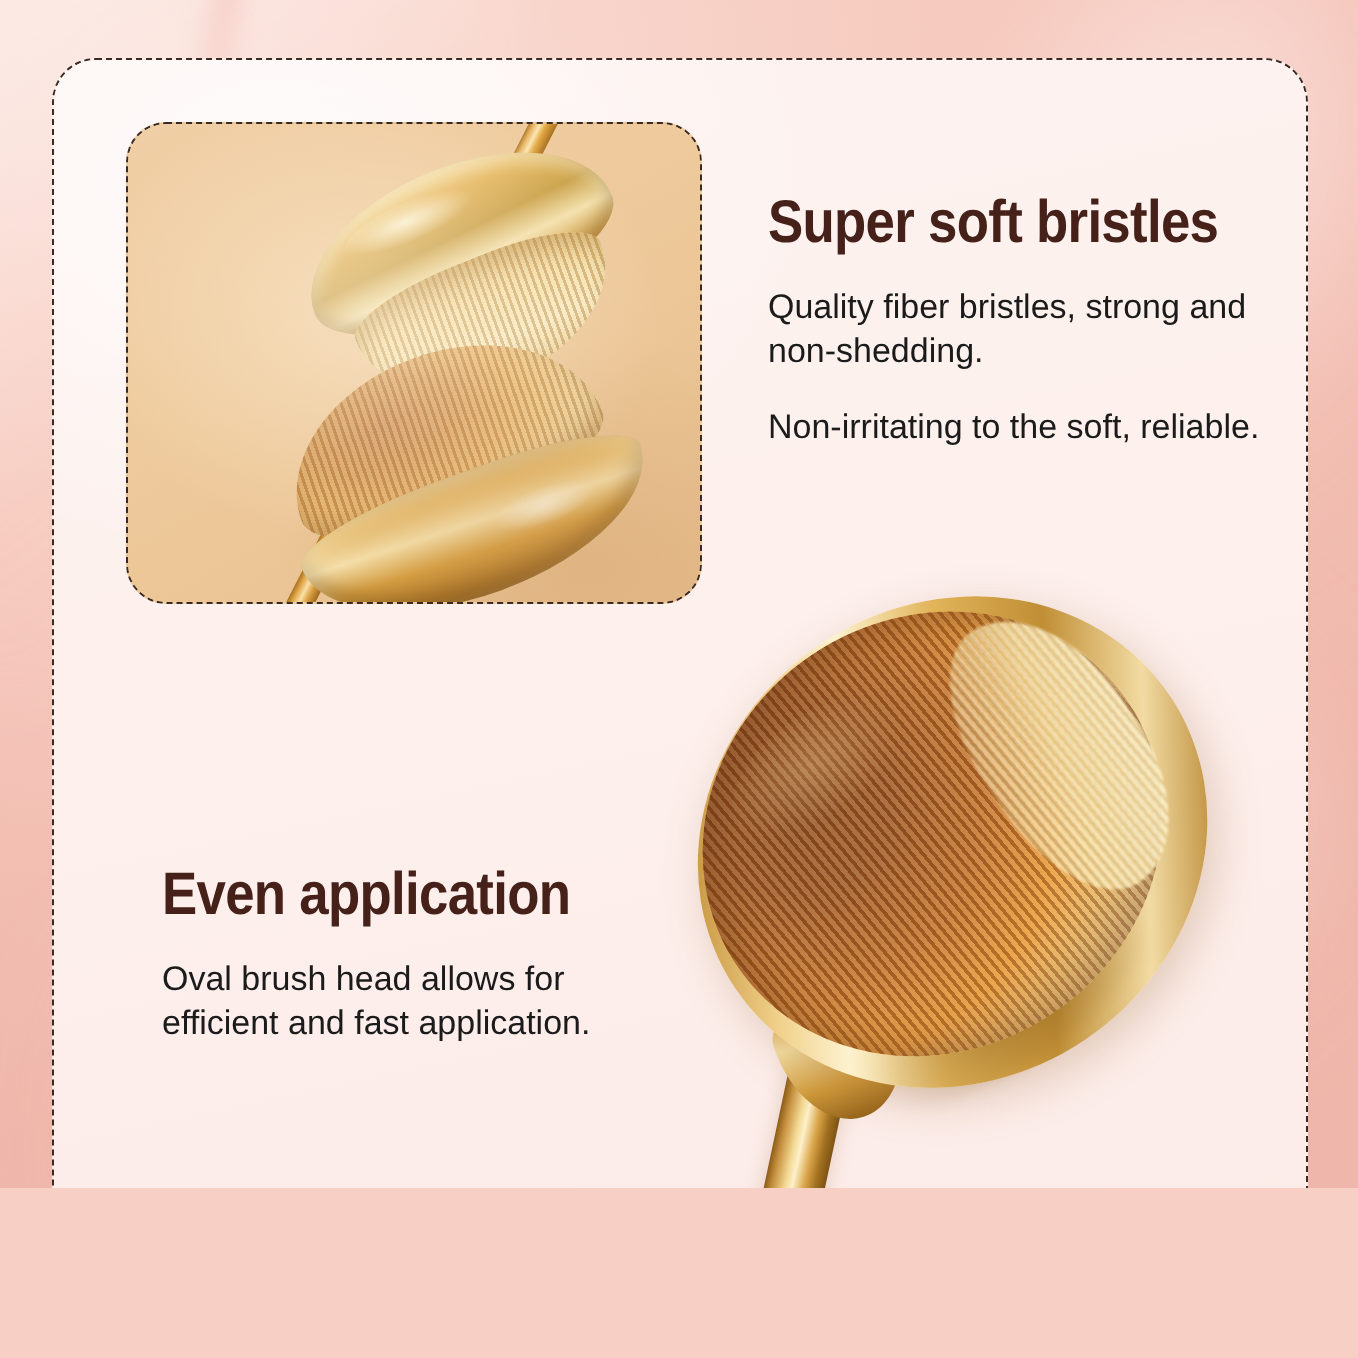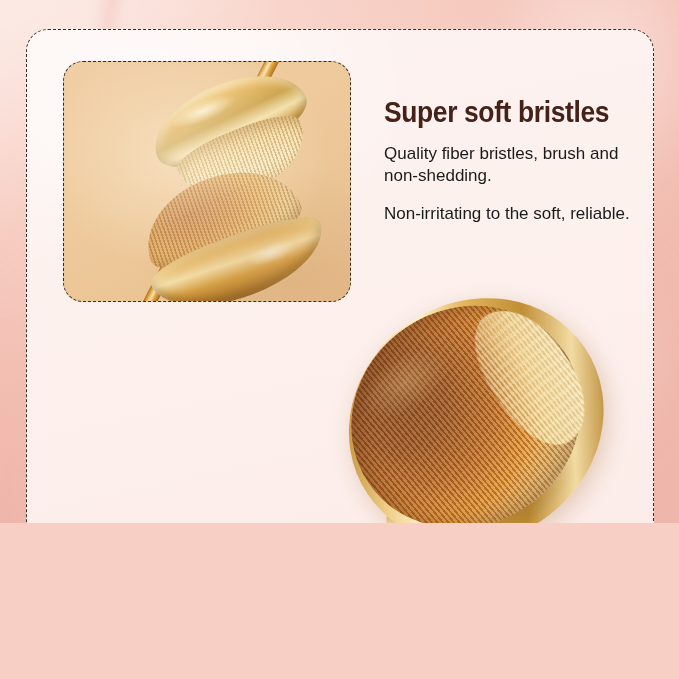--- a/index.html
+++ b/index.html
@@ -10,21 +10,21 @@
     overflow: hidden;
   }
   body {
     font-family: "Liberation Sans", sans-serif;
     background: #f8cfc5;
   }
 
   #stage {
     position: relative;
     width: 679px;
-    height: 523px;
+    height: 594px;
     overflow: hidden;
   }
 
   
   .bg-base {
     position: absolute;
     inset: 0;
     background:
       radial-gradient(120% 90% at 12% 6%,  #fae0d8 0%, #f7cfc4 38%, #f3bfb3 72%, #efb7ab 100%),
       linear-gradient(135deg, #fbdcd3 0%, #f6c9bd 45%, #f2bdb1 100%);
@@ -377,18 +377,22 @@
       </div>
       <div class="hero-bristles">
         <div class="hero-bristles-shine"></div>
         <div class="hero-bristles-tip"></div>
       </div>
     </div>
   </div>
 
   <div class="txt-block block-right">
     <h2 class="headline">Super soft bristles</h2>
-    <p class="body-line body-para">Quality fiber bristles, brush and non-shedding.</p>
+    <p class="body-line body-para">Quality fiber bristles, strong and non-shedding.</p>
     <p class="body-line body-para">Non-irritating to the soft, reliable.</p>
   </div>
 
+  <div class="txt-block block-left">
+    <h2 class="headline">Even application</h2>
+    <p class="body-line body-para">Oval brush head allows for efficient and fast application.</p>
+  </div>
 
 </div>
 
 </body></html>

